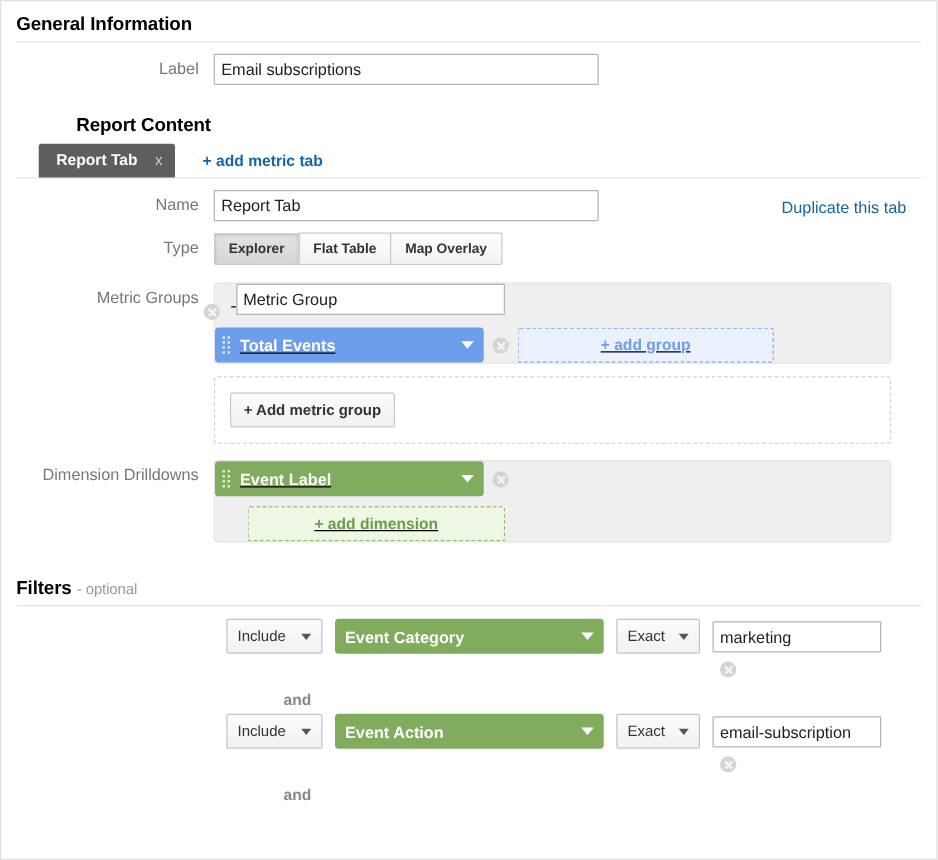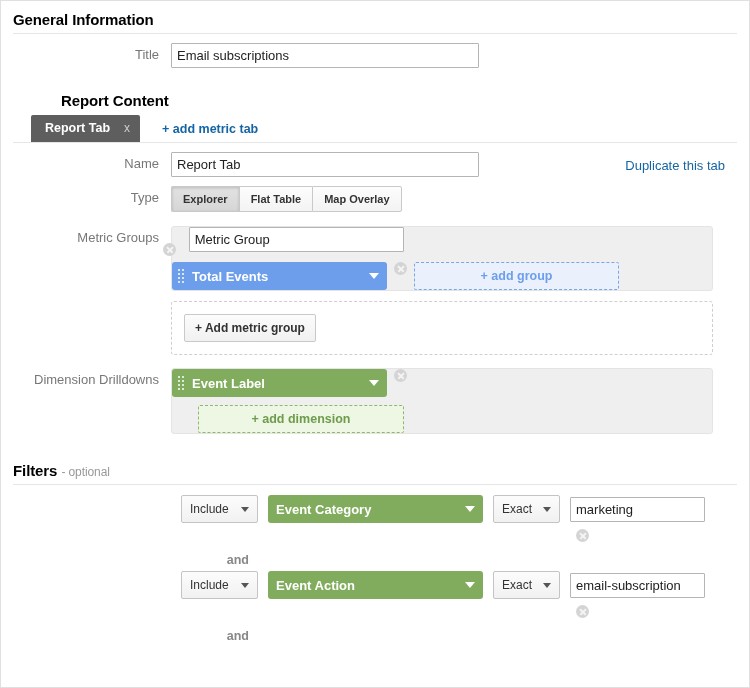--- a/index.html
+++ b/index.html
@@ -124,20 +124,21 @@
 
   
   .panel {
     background: #efefef;
     border: 1px solid #e4e4e4;
     border-radius: 3px;
     padding: 0;
     position: relative;
     flex: 1;
     margin-right: 24px;
+    text-decoration: underline;
   }
   .panel-close {
     position: absolute;
     top: 9px; right: 9px;
   }
   .dashed-panel {
     border: 1px dashed #cfcfcf;
     border-radius: 3px;
     background: #fff;
     padding: 12px;
@@ -233,21 +234,21 @@
     font-size: 12px;
     font-weight: bold;
     color: #333;
     background: linear-gradient(#fcfcfc, #f1f1f1);
     border: 1px solid #c9c9c9;
     border-radius: 2px;
     padding: 6px 10px;
     cursor: pointer;
   }
 
-  .metric-line { display: flex; gap: 7px; margin-top: 10px; }
+  .metric-line { display: flex; align-items: center; gap: 7px; margin-top: 10px; }
   .dim-sub { margin-left: 26px; margin-top: 8px; }
 
   
   .filter-row { display: flex; align-items: center; gap: 10px; padding-top: 10px; }
   .filter-pad { width: 158px; flex: 0 0 158px; }
   .sel {
     font-family: "Liberation Sans", sans-serif;
     font-size: 12px;
     color: #333;
     background: linear-gradient(#fcfcfc, #f1f1f1);
@@ -288,21 +289,21 @@
 </head>
 <body>
 
 <div class="page">
 
   <div class="section-head">
     <span>General Information</span>
   </div>
 
   <div class="row">
-    <div class="row-label">Title</div>
+    <div class="row-label">Label</div>
     <input class="txt title-input" type="text" value="Email subscriptions" style="">
   </div>
 
   <div class="section-head" style="margin-top:14px;border-bottom:none;padding-bottom:0;margin-left:48px;">
     <span>Report Content</span>
   </div>
 
   <div class="tabstrip">
     <div class="tab">
       <span>Report Tab</span>

